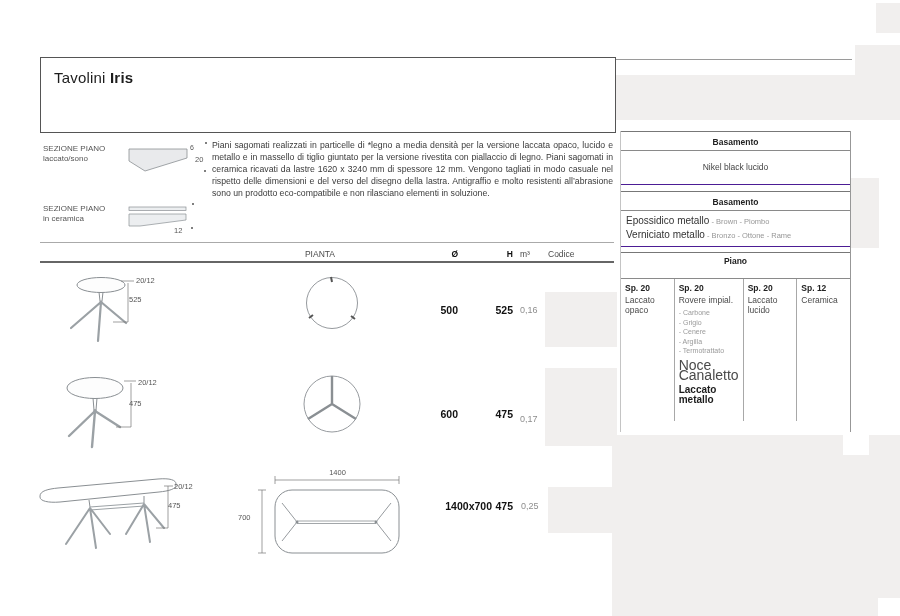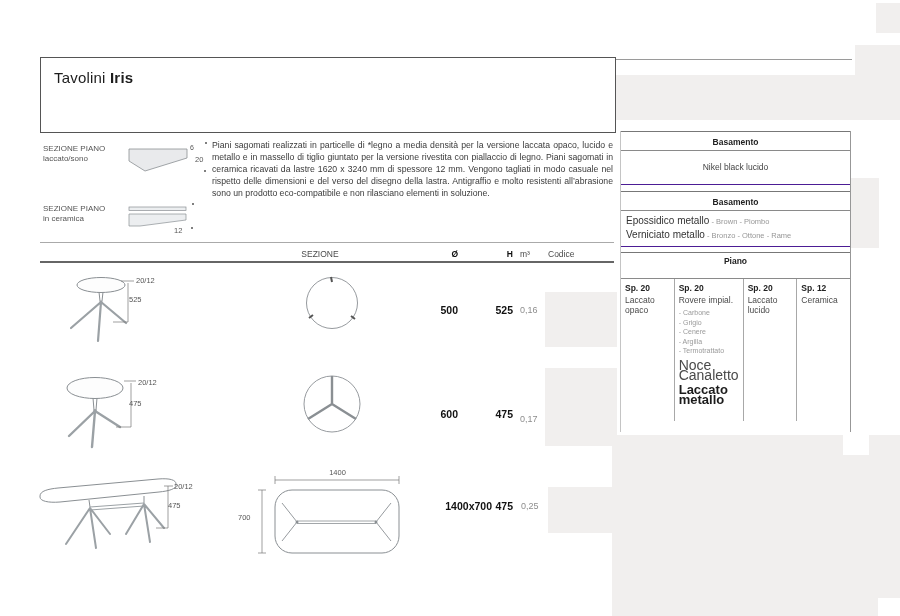--- a/index.html
+++ b/index.html
@@ -40,21 +40,21 @@
   .t2row .main{font-size:10px;color:#333;text-align:center;}
   .t2row .sub{font-size:7.5px;color:#979797;}
   .pianohead{padding:3px 0 12px 0;}
   .pcols{display:flex;height:142px;}
   .pcol{flex:1 1 25%;border-right:1px solid #a8a8a8;padding:4px 4px 0 4px;}
   .pcol:last-child{border-right:none;}
   .sp{font-size:8.5px;font-weight:bold;color:#222;line-height:10.5px;}
   .cname{font-size:8.5px;color:#4a4a4a;line-height:10.5px;margin-top:1px;}
   .clist{font-size:7px;color:#9a9a9a;line-height:9.6px;margin-top:3px;}
   .cextra{font-size:14px;color:#4a4a4a;line-height:10.5px;margin-top:4px;}
-  .cbold{font-size:13px;font-weight:bold;color:#1c1c1c;line-height:10px;margin-top:4px;}
+  .cbold{font-size:10px;font-weight:bold;color:#1c1c1c;line-height:10px;margin-top:4px;}
 
   svg{display:block;}
 </style>
 </head>
 <body>
 
 <div class="page">
 
   <div class="abs artifact" style="left:876px;top:3px;width:24px;height:30px;"></div>
   <div class="abs artifact" style="left:855px;top:45px;width:45px;height:75px;"></div>
@@ -94,21 +94,21 @@
   </svg>
   <span class="dimlabel" style="left:174px;top:210px;margin-top:16px;">12</span>
   <div class="dot" style="left:192px;top:203px;"></div>
   <div class="dot" style="left:191px;top:227px;"></div>
 
   <div class="abs desc">
     <p class="just">Piani sagomati realizzati in particelle di *legno a media densità per la versione laccata opaco, lucido e metallo e in massello di tiglio giuntato per la versione rivestita con piallaccio di legno. Piani sagomati in ceramica ricavati da lastre 1620 x 3240 mm di spessore 12 mm. Vengono tagliati in modo casuale nel rispetto delle dimensioni e del verso del disegno della lastra. Antigraffio e molto resistenti all’abrasione sono un prodotto eco-compatibile e non rilasciano elementi in soluzione.</p>
   </div>
 
   <div class="abs hline rule-top"></div>
-  <span class="thead" style="left:280px;width:80px;text-align:center;">SEZIONE</span>
+  <span class="thead" style="left:280px;width:80px;text-align:center;">PIANTA</span>
   <span class="thead b" style="left:436px;width:22px;text-align:right;">Ø</span>
   <span class="thead b" style="left:490px;width:23px;text-align:right;">H</span>
   <span class="thead" style="left:520px;">m³</span>
   <span class="thead" style="left:548px;">Codice</span>
   <div class="abs rule-head"></div>
 
   <svg class="abs" style="left:55px;top:272px;" width="100" height="78" viewBox="0 0 100 78">
     <ellipse cx="46" cy="13" rx="24" ry="7.5" fill="#fdfdfd" stroke="#8a8f93" stroke-width="1"></ellipse>
     <path d="M44,20 L45,29 M48,20 L47,29" stroke="#8a8f93" stroke-width="1" fill="none"></path>
     <circle cx="46" cy="30" r="1.6" fill="#8a8f93"></circle>

